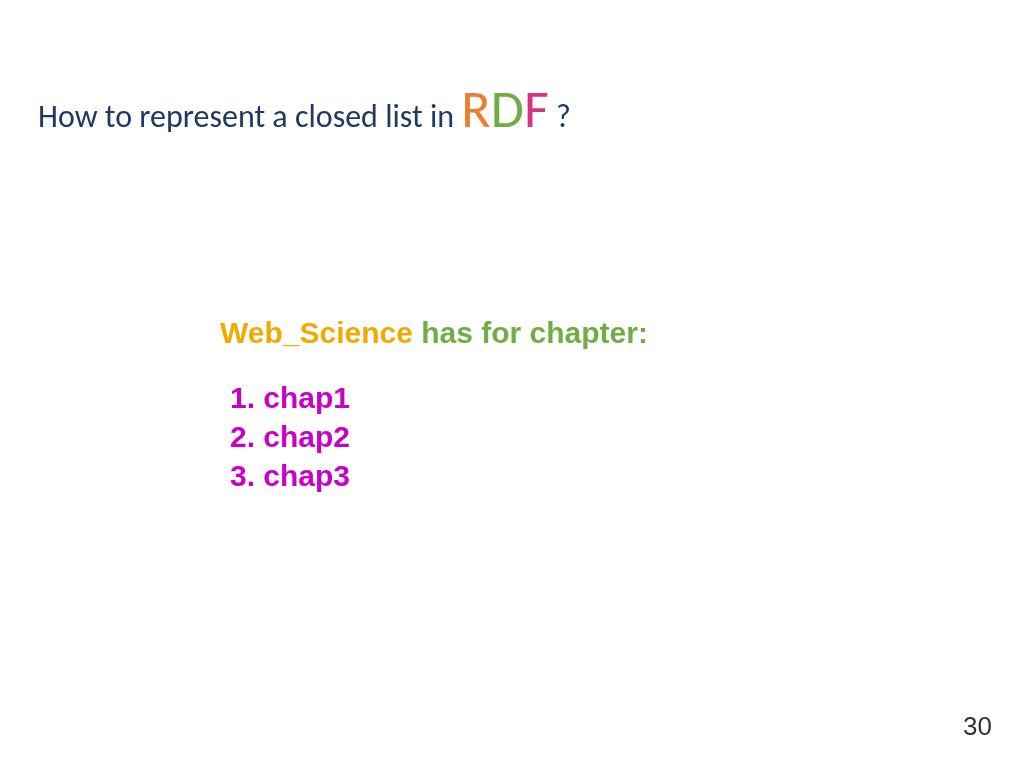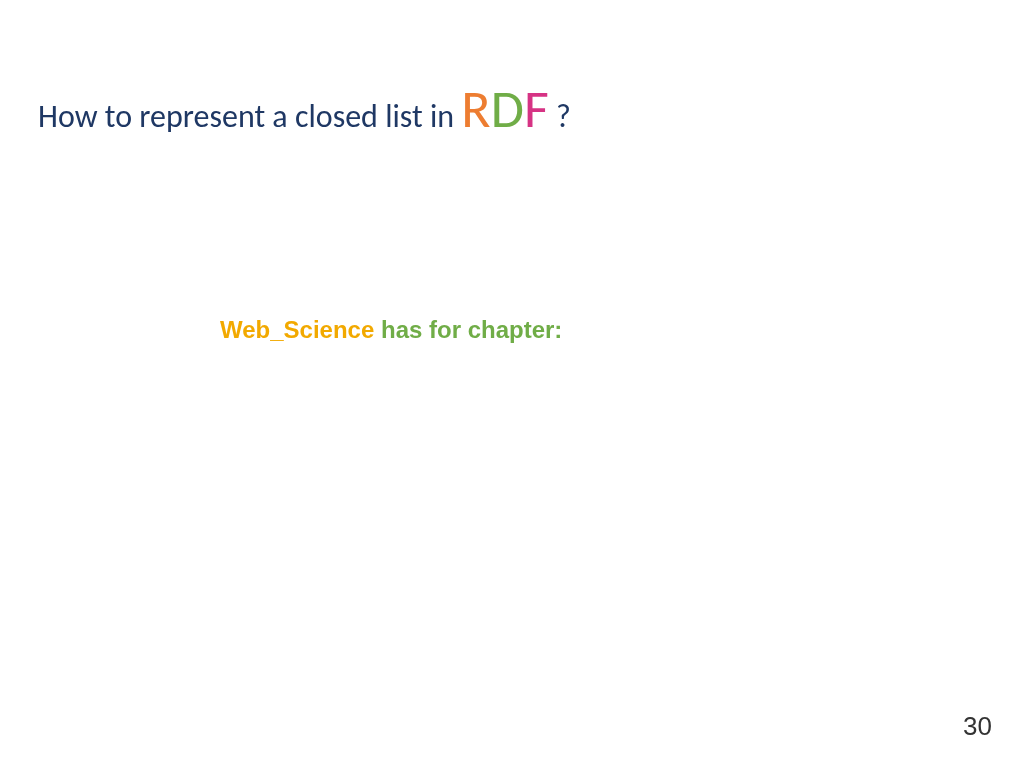--- a/index.html
+++ b/index.html
@@ -26,21 +26,21 @@
     font-weight: 400;
     vertical-align: baseline;
   }
   .title .r { color: #ed7d31; }
   .title .d { color: #70ad47; }
   .title .f { color: #d63384; }
   .content {
     position: absolute;
     top: 316px;
     left: 220px;
-    font-size: 24px;
+    font-size: 30px;
     font-weight: 700;
     font-family: Arial, sans-serif;
   }
   .subject { color: #f2a900; }
   .predicate { color: #70ad47; }
   .list {
     margin-top: 28px;
     padding-left: 10px;
     color: #c800c8;
     line-height: 1.3;
@@ -58,15 +58,20 @@
 <body>
 
 <div class="title">
   <span>How to represent a closed list in </span><span class="rdf r">R</span><span class="rdf d">D</span><span class="rdf f">F</span><span> ?</span>
 </div>
 
 <div class="content">
   <div>
     <span class="subject">Web_Science</span><span class="predicate"> has for chapter:</span>
   </div>
+  <div class="list">
+    <div>1. chap1</div>
+    <div>2. chap2</div>
+    <div>3. chap3</div>
+  </div>
 </div>
 
 <div class="page-number">30</div>
 
 </body></html>

